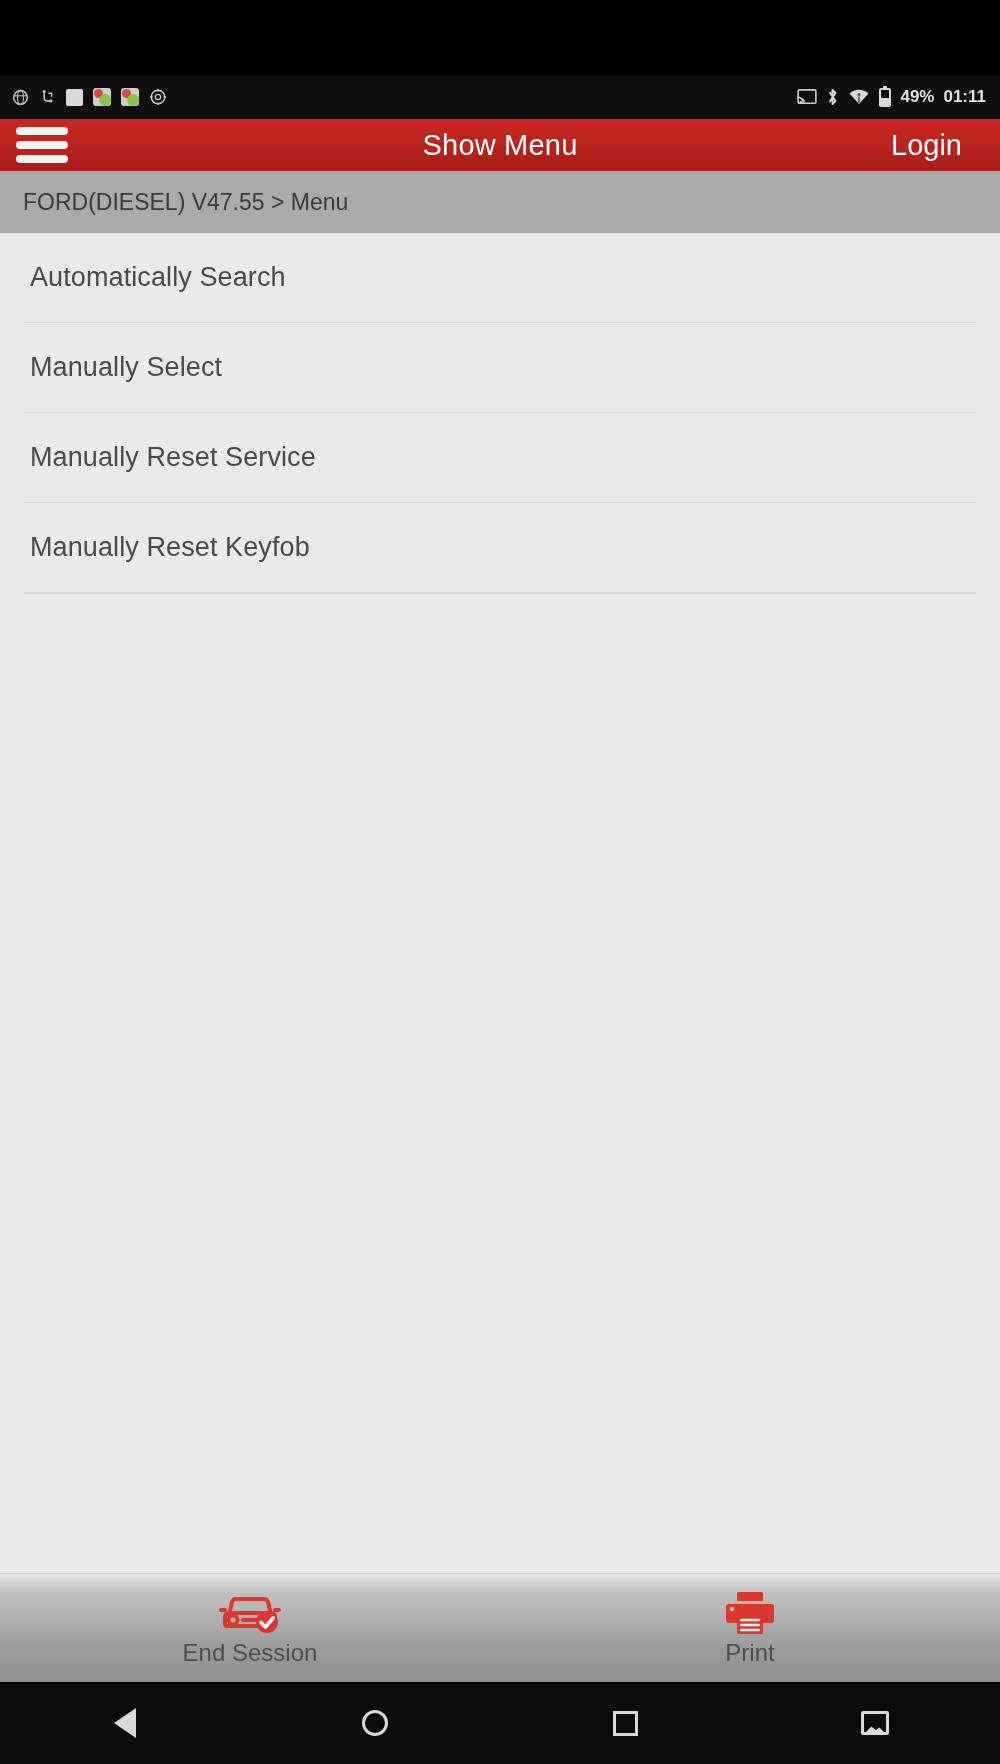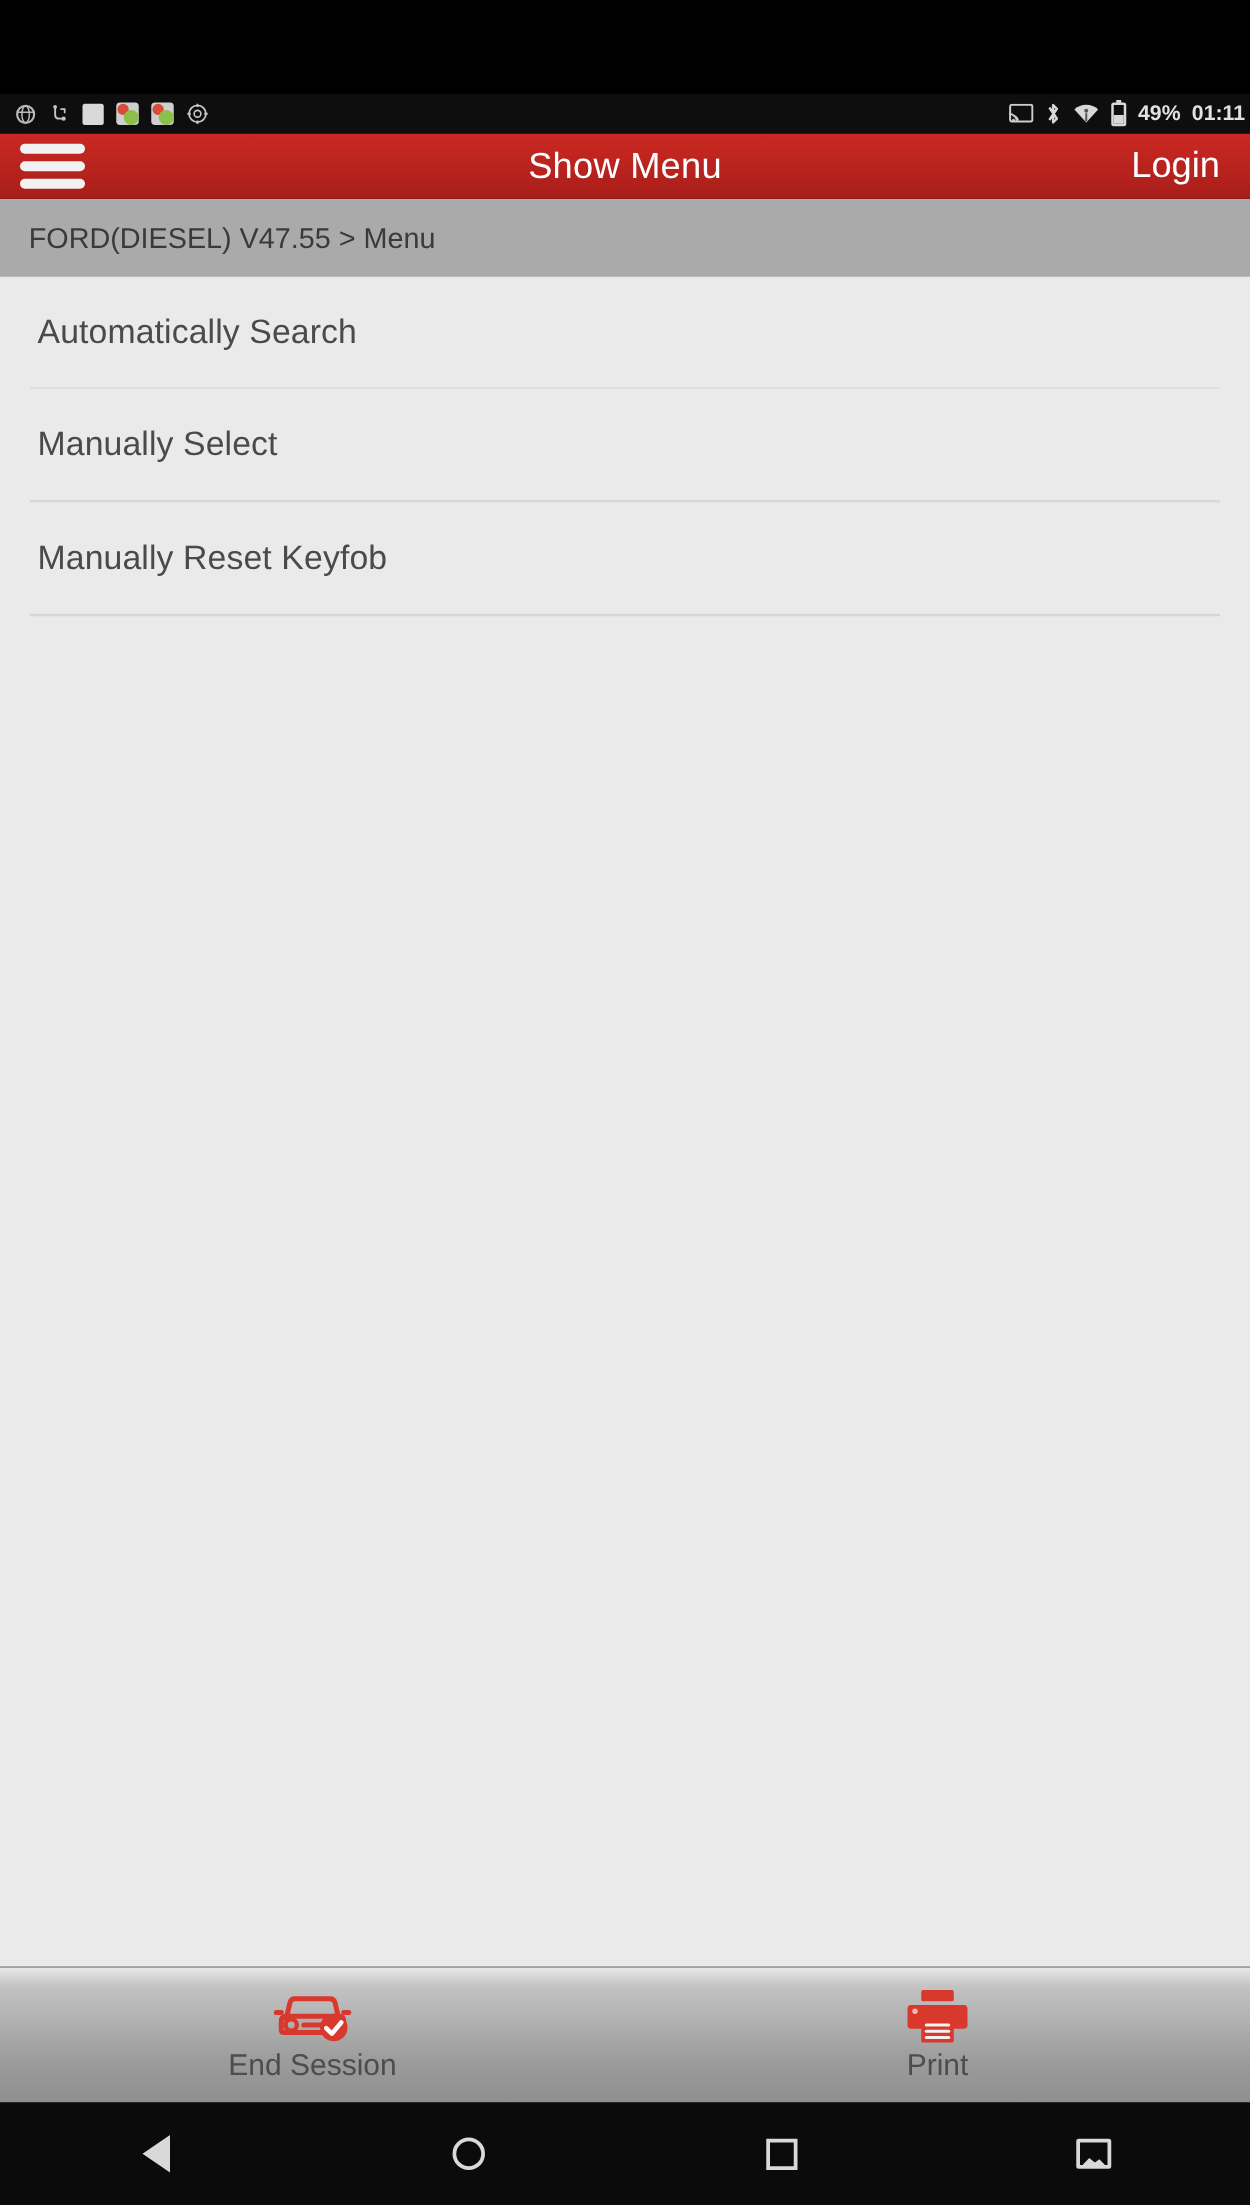--- a/index.html
+++ b/index.html
@@ -24,26 +24,26 @@
 
   
   .top-pad {
     height: 75px;
     background: #000000;
     flex: 0 0 auto;
   }
 
   
   .statusbar {
-    height: 32px;
+    height: 44px;
     background: #0e0e0e;
     flex: 0 0 auto;
     display: flex;
     align-items: center;
-    padding: 0 4px 0 12px;
+    padding: 0 14px 0 12px;
     box-sizing: border-box;
     color: #d8d8d8;
   }
   .status-left {
     display: flex;
     align-items: center;
     gap: 10px;
     flex: 1 1 auto;
   }
   .status-right {
@@ -146,21 +146,21 @@
   }
   .appbar-title {
     flex: 1 1 auto;
     text-align: center;
     color: #ffffff;
     font-size: 29px;
     letter-spacing: 0.2px;
   }
   .appbar-action {
     position: absolute;
-    right: 24px;
+    right: 38px;
     top: 50%;
     transform: translateY(-50%);
     color: #ffffff;
     font-size: 29px;
     cursor: pointer;
   }
 
   
   .breadcrumb {
     height: 62px;
@@ -378,20 +378,23 @@
     <div class="list-item">
       <span class="list-item-label">Automatically Search</span>
     </div>
     <div class="list-divider"></div>
 
     <div class="list-item">
       <span class="list-item-label">Manually Select</span>
     </div>
     <div class="list-divider"></div>
 
+    <div class="list-item">
+      <span class="list-item-label">Manually Reset Service</span>
+    </div>
     <div class="list-divider"></div>
 
     <div class="list-item">
       <span class="list-item-label">Manually Reset Keyfob</span>
     </div>
     <div class="list-divider"></div>
 
     <div class="list-divider"></div>
 
   </div>

